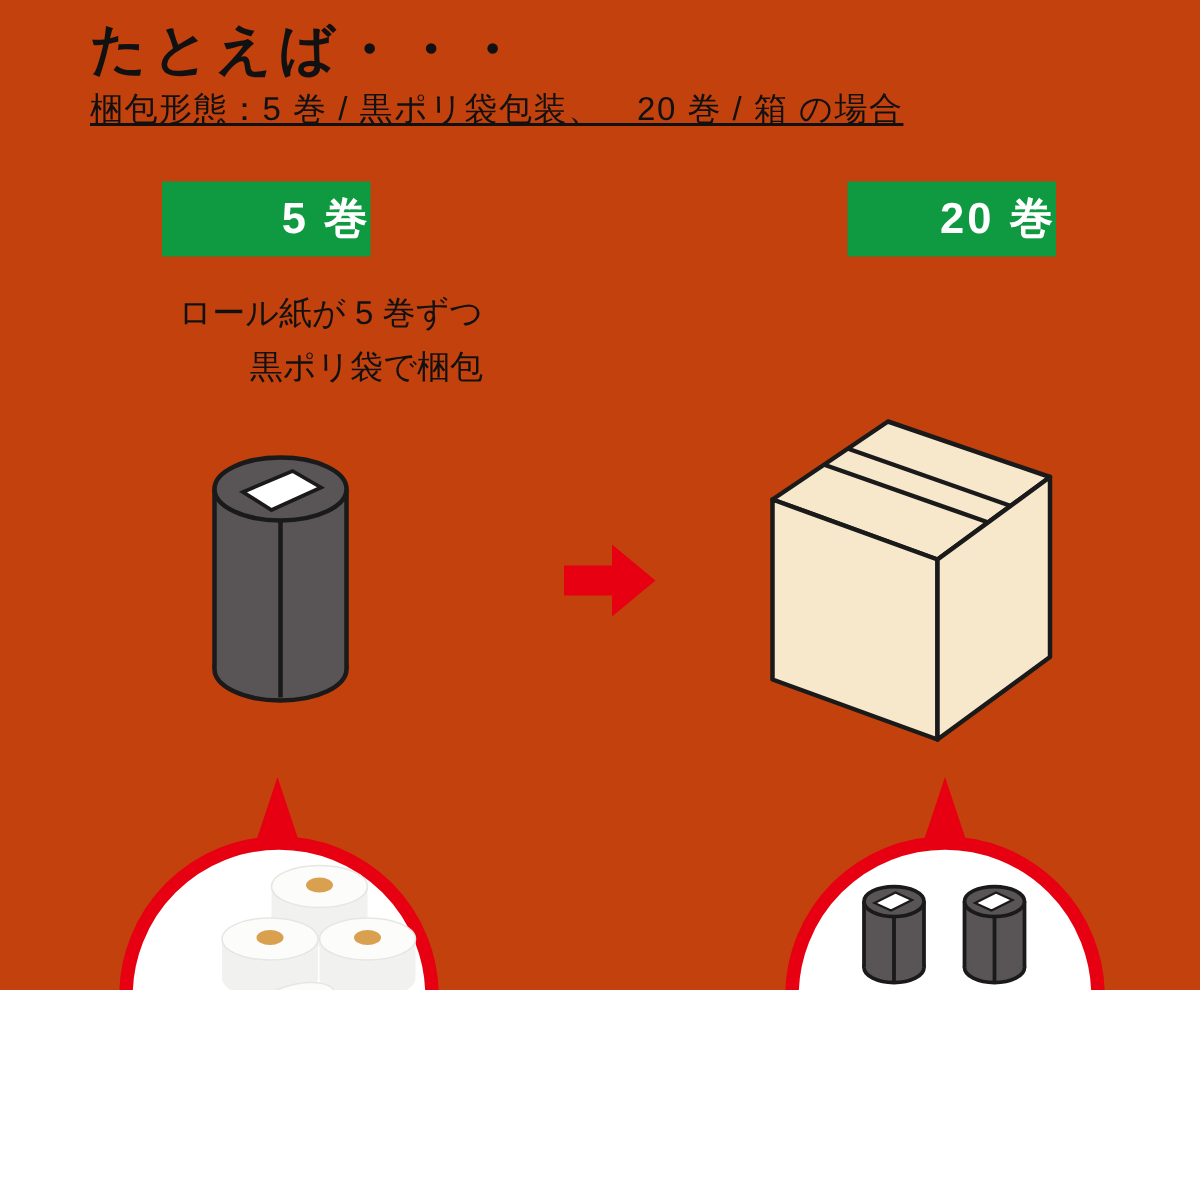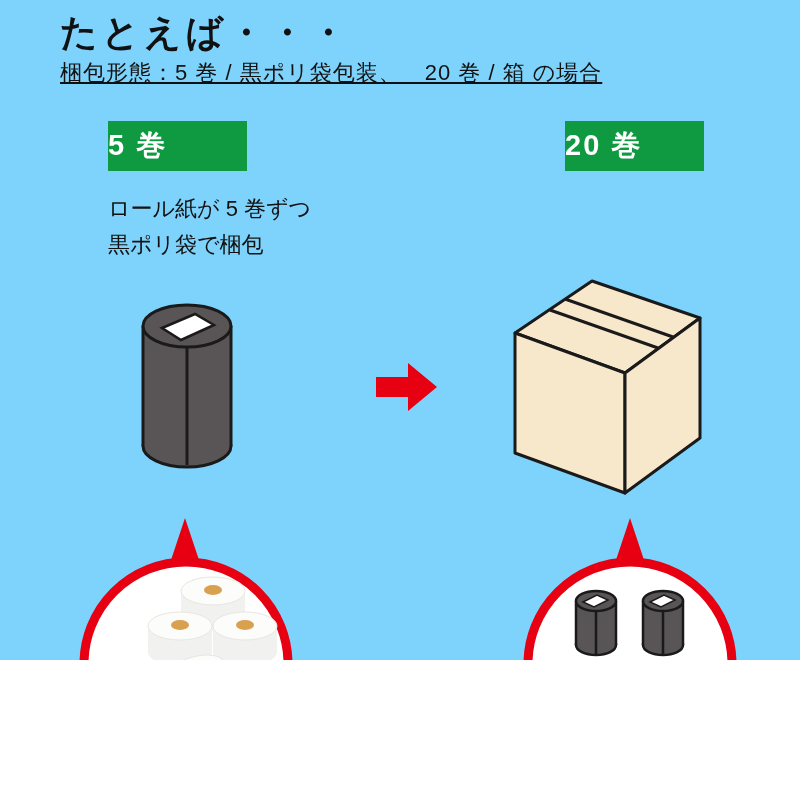--- a/index.html
+++ b/index.html
@@ -1,27 +1,27 @@
 <!DOCTYPE html>
 <html><head>
 <meta charset="utf-8">
 <style>
   html,body{margin:0;padding:0;background:#fff;}
-  .canvas{position:relative;width:800px;height:660px;background:#7dd3fc;overflow:hidden;
+  .canvas{position:relative;width:800px;height:660px;background:#c2410c;overflow:hidden;
           font-family:"Liberation Sans","DejaVu Sans",sans-serif;color:#111;}
   .title{position:absolute;left:60px;top:8px;margin:0;font-size:37px;font-weight:bold;
          letter-spacing:4px;color:#111;}
   .subtitle{position:absolute;left:60px;top:58px;margin:0;font-size:22px;letter-spacing:1px;color:#111;text-decoration:underline;}
   .badge{position:absolute;top:121px;width:139px;height:50px;background:#0f9a41;
-         display:flex;align-items:center;justify-content:flex-start;}
+         display:flex;align-items:center;justify-content:flex-end;}
   .badge span{color:#fff;font-size:29px;font-weight:bold;letter-spacing:2px;}
   .badge-left{left:108px;}
   .badge-right{left:552px;margin-left:13px;}
   .desc{position:absolute;top:191px;margin:0;font-size:22px;line-height:36px;color:#111;}
-  .desc-left{left:108px;}
+  .desc-left{left:119px;text-align:right;}
   .desc-right{left:550px;}
   .ill-cylinder{position:absolute;left:140px;top:300px;}
   .ill-arrow{position:absolute;left:376px;top:361px;}
   .ill-box{position:absolute;left:512px;top:278px;}
   .mag-left{position:absolute;left:68px;top:512px;}
   .mag-right{position:absolute;left:512px;top:512px;}
 </style>
 </head>
 <body>
 

